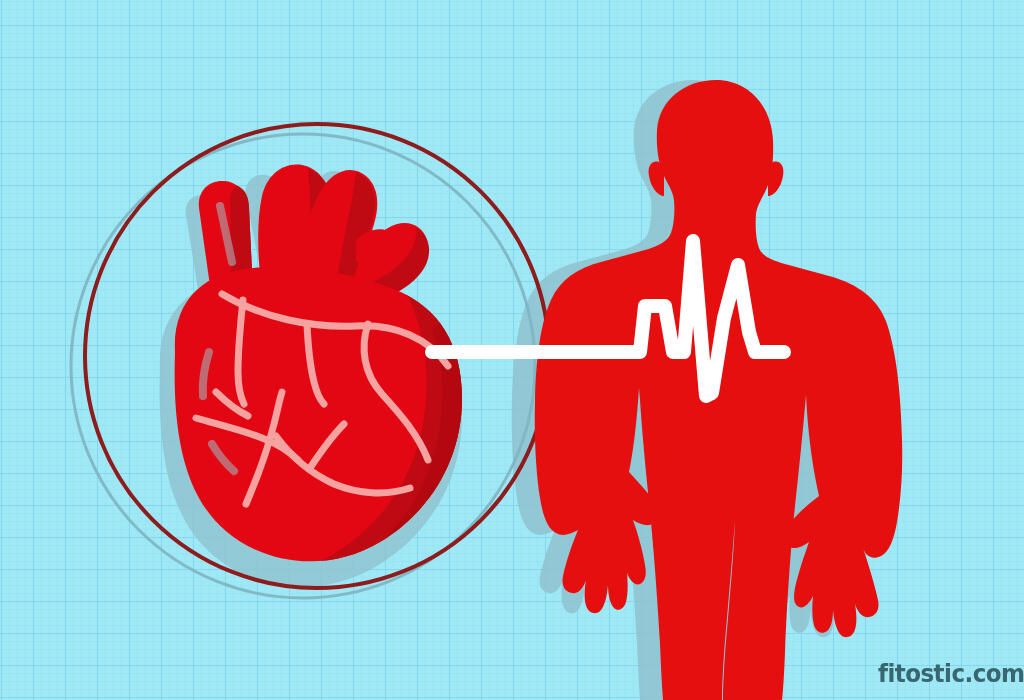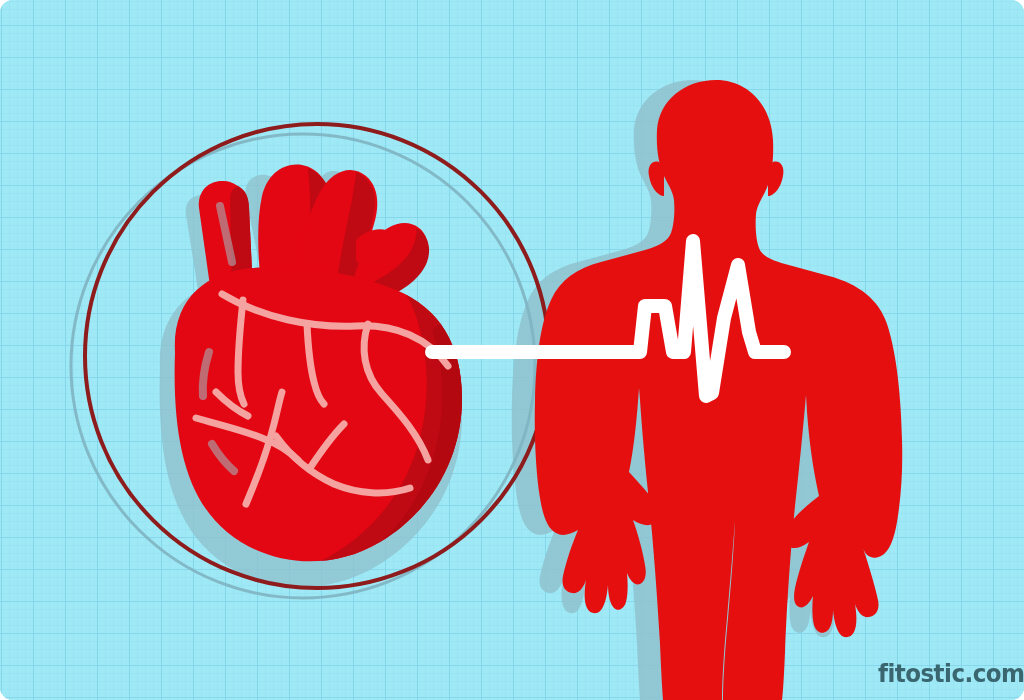--- a/index.html
+++ b/index.html
@@ -37,21 +37,21 @@
     transform: scaleX(0.92);
     transform-origin: left top;
     line-height: 1;
     user-select: none;
     white-space: nowrap;
   }
 </style>
 </head>
 <body>
 
-<div id="stage" style="background: rgb(159, 232, 245); border-radius: 13px;">
+<div id="stage" style="background: rgb(159, 232, 245);">
 
   <svg id="artboard" viewBox="0 0 1024 700" xmlns="http://www.w3.org/2000/svg" role="img" aria-label="Heart health illustration">
 
     <defs>
 
       <pattern id="gridSmall" width="8" height="8" patternUnits="userSpaceOnUse">
         <path d="M 8 0 L 0 0 0 8" fill="none" stroke="#93E0F1" stroke-width="1"></path>
       </pattern>
       <pattern id="gridBig" width="32" height="32" patternUnits="userSpaceOnUse" patternTransform="translate(1,-7)">
         <rect width="32" height="32" fill="url(#gridSmall)"></rect>

